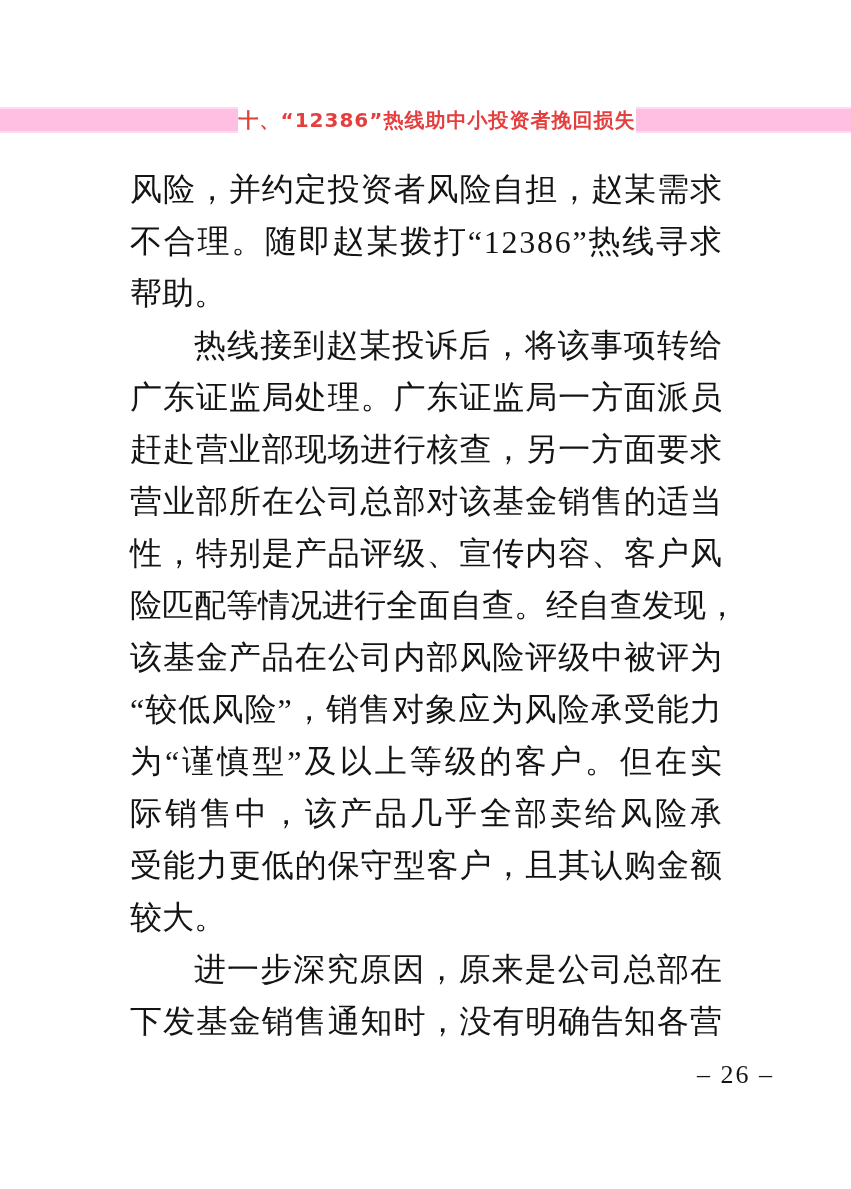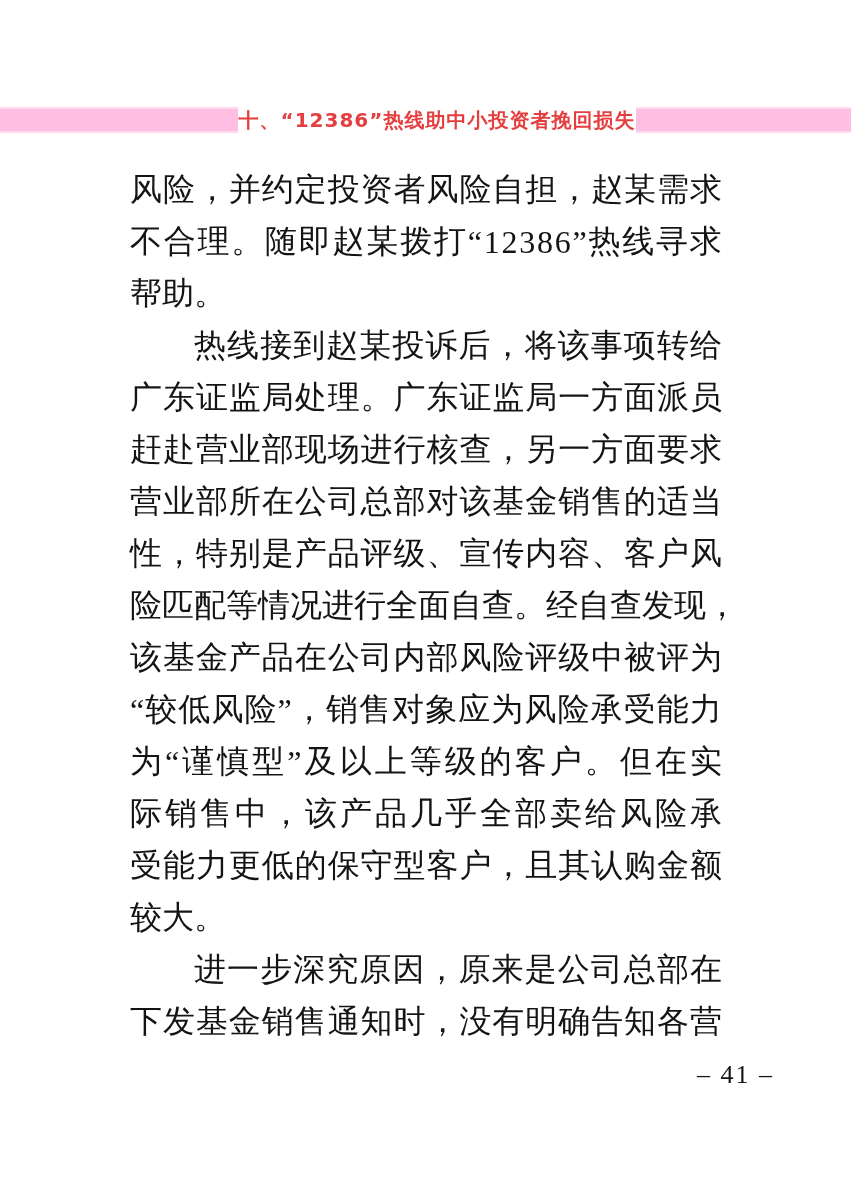--- a/index.html
+++ b/index.html
@@ -85,16 +85,16 @@
         <div class="line"><span>受</span><span>能</span><span>力</span><span>更</span><span>低</span><span>的</span><span>保</span><span>守</span><span>型</span><span>客</span><span>户</span><span>，</span><span>且</span><span>其</span><span>认</span><span>购</span><span>金</span><span>额</span></div>
         <div class="line short"><span>较</span><span>大</span><span>。</span></div>
       </div>
       <div class="paragraph">
         <div class="line indent"><span>进</span><span>一</span><span>步</span><span>深</span><span>究</span><span>原</span><span>因</span><span>，</span><span>原</span><span>来</span><span>是</span><span>公</span><span>司</span><span>总</span><span>部</span><span>在</span></div>
         <div class="line"><span>下</span><span>发</span><span>基</span><span>金</span><span>销</span><span>售</span><span>通</span><span>知</span><span>时</span><span>，</span><span>没</span><span>有</span><span>明</span><span>确</span><span>告</span><span>知</span><span>各</span><span>营</span></div>
       </div>
     </main>
 
   <footer>
-    <div class="page-number">– 41 –</div>
+    <div class="page-number">– 26 –</div>
   </footer>
 
 </div>
 
 </body></html>

